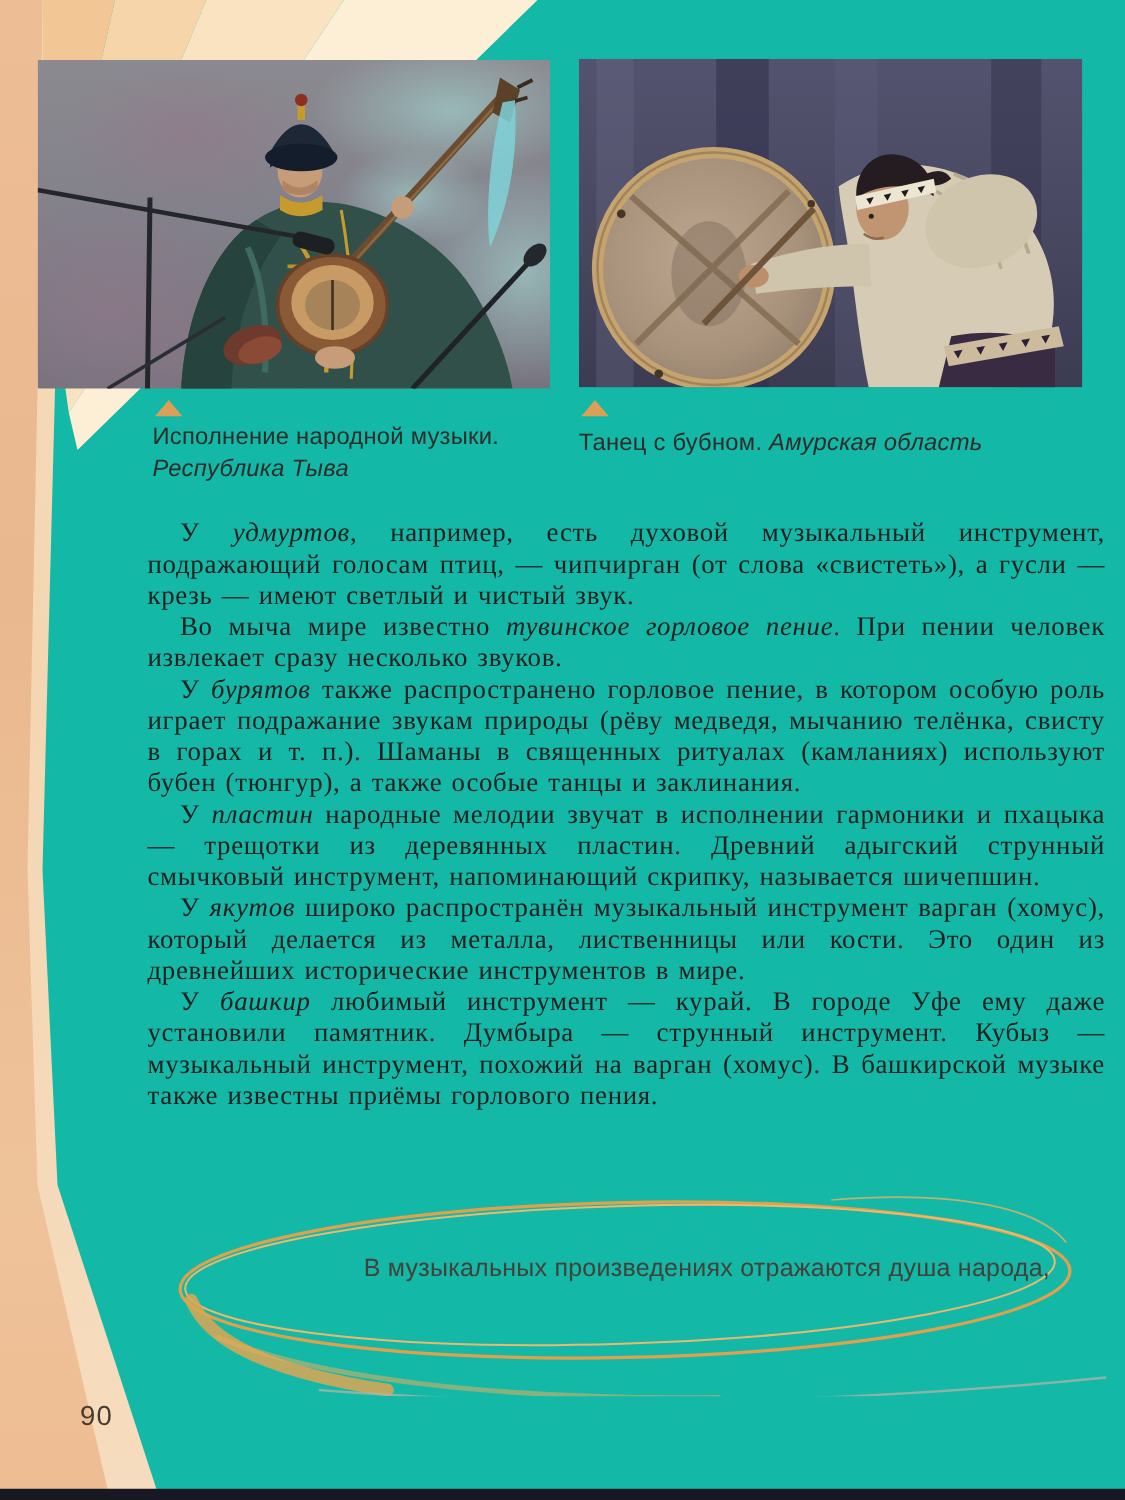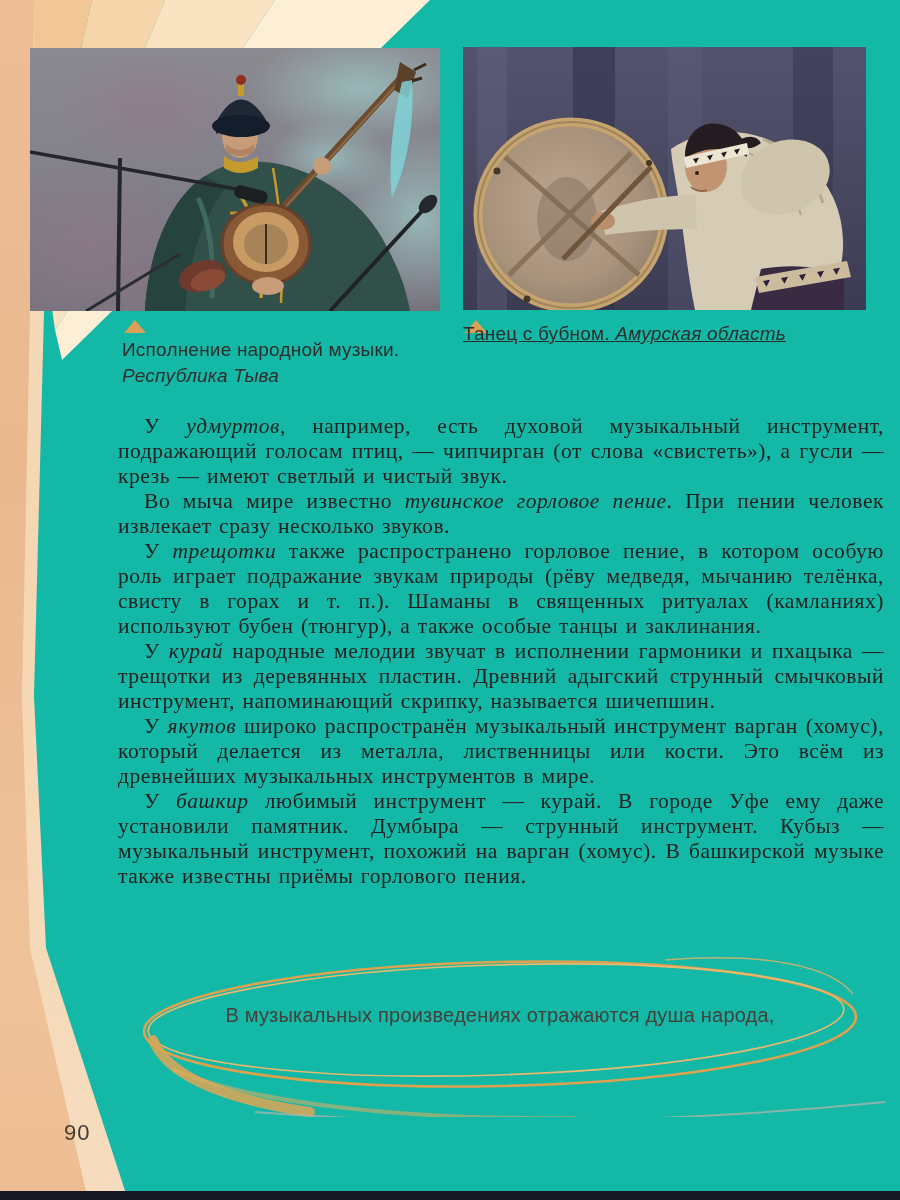--- a/index.html
+++ b/index.html
@@ -37,38 +37,38 @@
     width:0; height:0; border-left:11px solid transparent; border-right:11px solid transparent;
     border-bottom:13px solid #db9f55; position:absolute; z-index:4;
   }
   .tri-left{left:124px; top:320px;}
   .tri-right{left:465px; top:320px;}
   .caption{
     position:absolute; z-index:4; color:#2e2d2b;
     font-size:19px; line-height:26px; letter-spacing:.2px;
   }
   .caption-left{left:122px; top:337px; width:330px;}
-  .caption-right{left:463px; top:321px; width:420px;text-decoration:underline;}
+  .caption-right{left:463px; top:342px; width:420px;}
   .caption i{font-style:italic;}
 
   
   .body-text{
     position:absolute; left:118px; top:414px; width:766px; z-index:4;
     font-family:"Liberation Serif","DejaVu Serif",serif;
     font-size:21.5px; line-height:25px; color:#222120;
     text-align:justify; letter-spacing:.55px; word-spacing:1.5px;
   }
   .body-text p{margin:0; text-indent:26px;}
   .body-text .term{font-style:italic;}
 
   
   .callout{position:absolute; left:105px; top:942px; width:790px; height:175px; z-index:4;}
   .callout svg{position:absolute; left:0; top:0;}
   .callout-text{
-    position:absolute; left:55px; top:58px; width:680px; text-align:center;
+    position:absolute; left:55px; top:58px; width:680px; text-align:right;
     font-size:20px; line-height:30px; color:#44403a; letter-spacing:.2px;
   }
 
   .page-number{
     position:absolute; left:36px; top:1120px; z-index:4;
     font-size:22px; color:#463b30; letter-spacing:1px;margin-left:28px;
   }
 </style>
 </head>
 <body>
@@ -222,23 +222,23 @@
   </div>
 
   <div class="caption caption-right">
     <span>Танец с бубном.</span>
     <i>Амурская область</i>
   </div>
 
   <div class="body-text">
     <p><span>У </span><span class="term">удмуртов</span><span>, например, есть духовой музыкальный инструмент, подражающий голосам птиц, — чипчирган (от слова «свистеть»), а гусли — крезь — имеют светлый и чистый звук.</span></p>
     <p><span>Во мыча мире известно </span><span class="term">тувинское горловое пение</span><span>. При пении человек извлекает сразу несколько звуков.</span></p>
-    <p><span>У </span><span class="term">трещотки</span><span> также распространено горловое пение, в котором осо­бую роль играет подражание звукам природы (рёву медведя, мыча­нию телёнка, свисту в горах и т. п.). Шаманы в священных ритуалах (камланиях) используют бубен (тюнгур), а также особые танцы и заклинания.</span></p>
-    <p><span>У </span><span class="term">курай</span><span> народные мелодии звучат в исполнении гармоники и пхацыка — трещотки из деревянных пластин. Древний адыгский струнный смычковый инструмент, напоминающий скрипку, назы­вается шичепшин.</span></p>
-    <p><span>У </span><span class="term">якутов</span><span> широко распространён музыкальный инструмент вар­ган (хомус), который делается из металла, лиственницы или кости. Это всём из древнейших музыкальных инструментов в мире.</span></p>
+    <p><span>У </span><span class="term">бурятов</span><span> также распространено горловое пение, в котором осо­бую роль играет подражание звукам природы (рёву медведя, мыча­нию телёнка, свисту в горах и т. п.). Шаманы в священных ритуалах (камланиях) используют бубен (тюнгур), а также особые танцы и заклинания.</span></p>
+    <p><span>У </span><span class="term">пластин</span><span> народные мелодии звучат в исполнении гармоники и пхацыка — трещотки из деревянных пластин. Древний адыгский струнный смычковый инструмент, напоминающий скрипку, назы­вается шичепшин.</span></p>
+    <p><span>У </span><span class="term">якутов</span><span> широко распространён музыкальный инструмент вар­ган (хомус), который делается из металла, лиственницы или кости. Это один из древнейших исторические инструментов в мире.</span></p>
     <p><span>У </span><span class="term">башкир</span><span> любимый инструмент — курай. В городе Уфе ему даже установили памятник. Думбыра — струнный инструмент. Кубыз — музыкальный инструмент, похожий на варган (хомус). В башкир­ской музыке также известны приёмы горлового пения.</span></p>
   </div>
 
   <div class="callout">
     <svg width="790" height="175" viewBox="0 0 790 175">
       <ellipse cx="395" cy="82" rx="356" ry="62" fill="none" stroke="#dfa14e" stroke-width="2.6" transform="rotate(-1.2 395 82)"></ellipse>
       <ellipse cx="391" cy="78" rx="348" ry="55" fill="none" stroke="#e9b96f" stroke-width="1.6" transform="rotate(-1.8 391 78)"></ellipse>
       <path d="M48,98 C62,132 112,156 205,170" fill="none" stroke="#dda452" stroke-width="10" stroke-linecap="round" opacity="0.85"></path>
       <path d="M70,128 C150,162 300,178 470,176" fill="none" stroke="#e3ad5e" stroke-width="4" stroke-linecap="round" opacity="0.55"></path>
       <path d="M150,170 C340,185 560,182 780,160" fill="none" stroke="#b9b3a6" stroke-width="2" opacity="0.7"></path>

